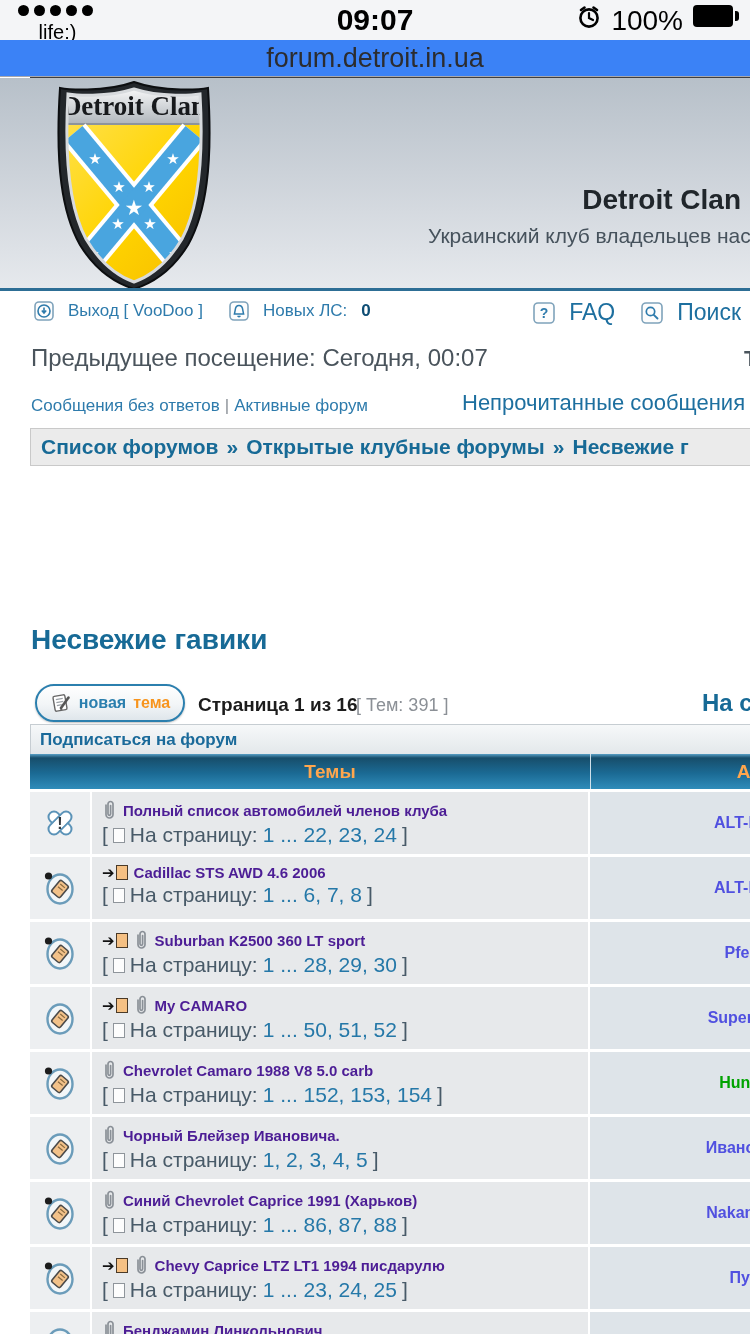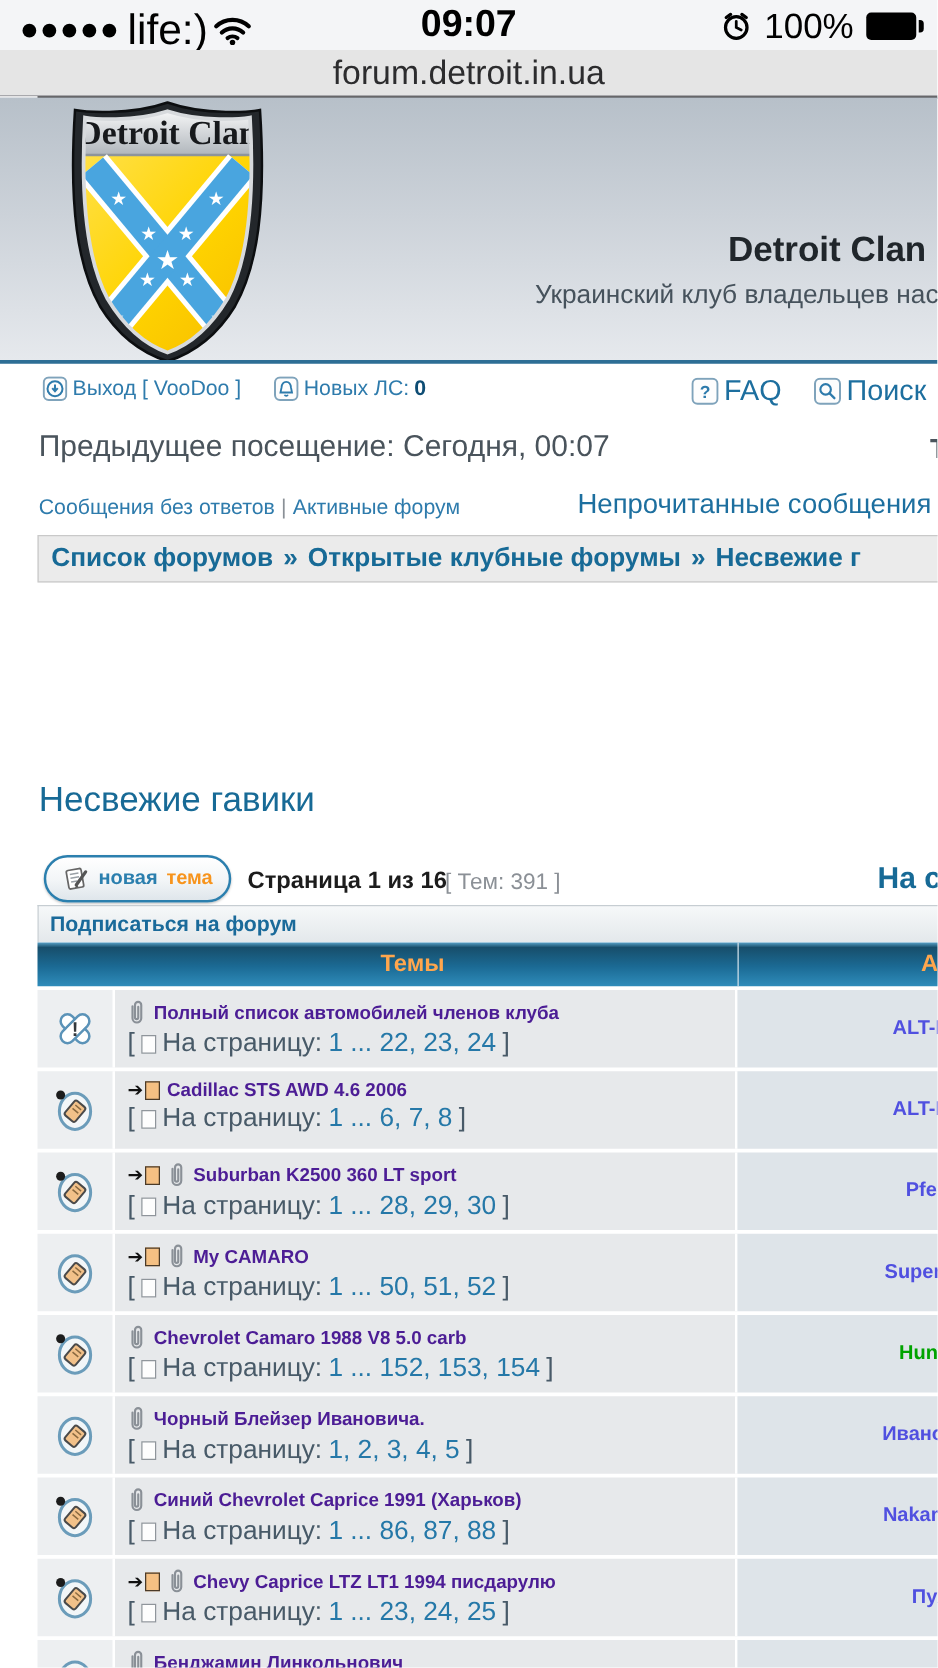--- a/index.html
+++ b/index.html
@@ -2,56 +2,56 @@
 <html><head>
 <meta charset="utf-8">
 <style>
   html,body{margin:0;padding:0;}
   body{
     position:relative;width:750px;height:1334px;overflow:hidden;background:#fff;
     font-family:"Liberation Sans","DejaVu Sans",sans-serif;-webkit-font-smoothing:antialiased;
   }
   
   .statusbar{position:absolute;top:0;left:0;width:750px;height:40px;background:#f4f5f7;}
-  .sb-left{position:absolute;left:18px;top:5px;display:flex;align-items:center;gap:5px;font-size:34px;color:#000;}
+  .sb-left{position:absolute;left:18px;top:5px;display:flex;align-items:center;gap:5px;font-size:20px;color:#000;flex-direction:column;}
   .dots{display:flex;gap:5px;margin-right:4px;}
   .dots i{width:11px;height:11px;border-radius:50%;background:#000;}
   .sb-time{position:absolute;left:0;right:0;top:3px;text-align:center;font-size:30px;font-weight:700;color:#000;}
-  .sb-right{position:absolute;right:12px;top:5px;display:flex;align-items:center;gap:10px;font-size:28px;color:#000;}
+  .sb-right{position:absolute;right:12px;top:5px;display:flex;align-items:flex-start;gap:10px;font-size:28px;color:#000;}
   .bat{position:relative;width:40px;height:22px;background:#000;border-radius:4px;margin-right:5px;}
   .bat:after{content:"";position:absolute;right:-6px;top:6px;width:4px;height:10px;background:#000;border-radius:0 3px 3px 0;}
-  .urlbar{position:absolute;top:40px;left:0;width:750px;height:36px;background:#e5e5e5;
+  .urlbar{position:absolute;top:40px;left:0;width:750px;height:36px;background:#3b82f6;
     border-bottom:1px solid #a8a8ac;text-align:center;font-size:27px;line-height:37px;color:#2c2c2e;}
   .dark-rule{position:absolute;top:77px;left:30px;right:0;height:2px;background:#3e3e40;}
 
   
   .banner{position:absolute;top:78px;left:0;width:750px;height:210px;
     background:linear-gradient(180deg,#b7c0c9 0%,#ccd2d9 45%,#e6e9ed 100%);}
   .banner-rule{position:absolute;top:288px;left:0;width:750px;height:3px;background:#2d6e95;}
   .shield{position:absolute;left:34px;top:1px;}
   .banner-title{position:absolute;top:106px;right:9px;font-size:28px;font-weight:700;color:#20262b;white-space:nowrap;}
   .banner-sub{position:absolute;top:146px;left:428px;font-size:21px;color:#46525c;white-space:nowrap;}
 
   
   .user-left{position:absolute;top:301px;left:34px;display:flex;gap:26px;align-items:center;font-size:17px;color:#2e7bac;}
-  .ulink{display:flex;align-items:center;gap:4px;}
+  .ulink{display:flex;align-items:center;gap:14px;}
   .count{font-weight:700;color:#0e4d74;}
   .user-right{position:absolute;top:299px;right:9px;display:flex;gap:26px;align-items:center;font-size:23px;color:#1d6f9f;}
   .visit{position:absolute;top:344px;left:31px;font-size:24px;color:#4a545c;}
   .visit-clip{position:absolute;top:346px;right:0;width:6px;height:24px;overflow:hidden;font-size:22px;font-weight:700;color:#4a545c;}
   .quick-left{position:absolute;top:396px;left:31px;font-size:17px;color:#2e7bac;}
   .quick-left .sep{color:#8a9096;padding:0 5px;}
   .quick-right{position:absolute;top:390px;left:430px;font-size:22px;color:#1d6f9f;white-space:nowrap;margin-left:32px;}
   .breadcrumb{position:absolute;top:428px;left:30px;width:870px;height:38px;box-sizing:border-box;
     background:#ebebeb;border:1px solid #c9c9c9;line-height:36px;padding-left:10px;
     font-size:21px;font-weight:700;color:#176a96;white-space:nowrap;}
   .breadcrumb .bsep{padding:0 8px;}
 
   
-  .heading{position:absolute;top:624px;left:31px;font-size:28px;font-weight:400;color:#176a96;}
+  .heading{position:absolute;top:624px;left:31px;font-size:28px;font-weight:700;color:#176a96;}
   .newtopic{position:absolute;top:684px;left:35px;width:150px;height:38px;box-sizing:border-box;
     border:2px solid #2b7fae;border-radius:20px;background:linear-gradient(180deg,#ffffff 0%,#f2f5f7 55%,#dfe6eb 100%);
     display:flex;align-items:center;justify-content:center;gap:7px;font-size:16px;font-weight:700;
     box-shadow:0 1px 2px rgba(0,0,0,.25);}
   .nt-w1{color:#2b7fae;} .nt-w2{color:#f7941d;}
   .pg-text{position:absolute;top:694px;left:198px;font-size:19px;font-weight:700;color:#1c1c1c;}
   .pg-count{position:absolute;top:695px;left:356px;font-size:18px;color:#8b9096;}
   .jump-clip{position:absolute;top:689px;left:702px;font-size:24px;font-weight:700;color:#176a96;white-space:nowrap;}
 
   

